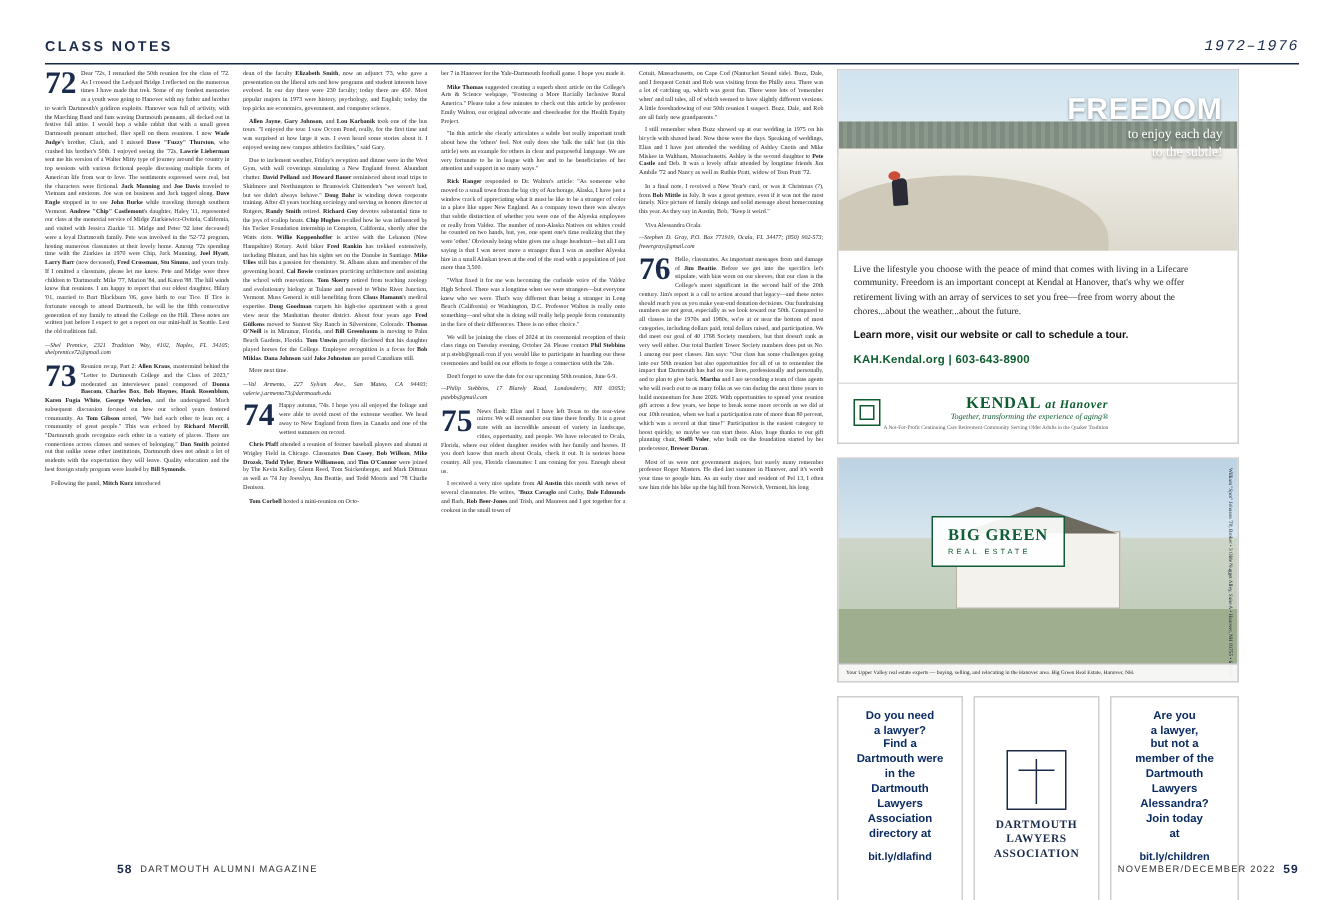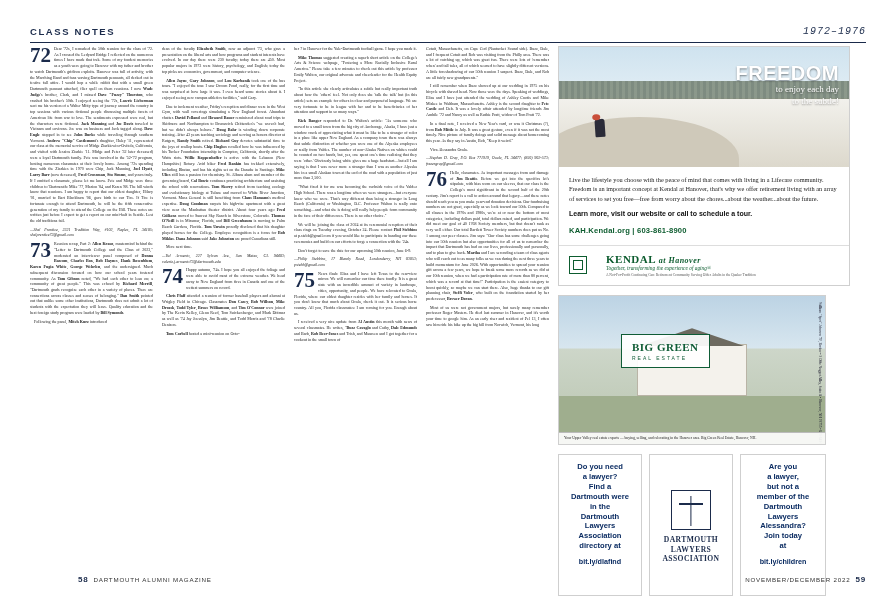--- a/index.html
+++ b/index.html
@@ -90,21 +90,21 @@
     font-style: italic;
     margin-top: 4px;
   }
   
   .rail {
     width: 268px;
     position: relative;
   }
   
   .ad-kendal {
-    width: 292px;
+    width: 268px;
     border: 0.8px solid #cfcfcf;
     background: #fff;
     overflow: hidden;
   }
   .kendal-photo {
     position: relative;
     height: 120px;
     background:
       linear-gradient(to bottom, #cfe3ef 0%, #e3eef5 42%, #e9e6dd 43%, #d8d2c4 100%);
     overflow: hidden;
@@ -168,21 +168,21 @@
   .kendal-urls {
     font-family: "Liberation Sans", sans-serif;
     font-weight: bold;
     font-size: 7.6px;
     color: #0d5c2f;
     letter-spacing: .2px;
   }
   .kendal-logo {
     border-top: 0.8px solid #ddd;
     padding: 7px 10px 8px 10px;
-    display: flex; align-items: center; gap: 19px;
+    display: flex; align-items: center; gap: 2px; text-align: right;
   }
   .kendal-logo .mark {
     width: 18px; height: 18px;
     border: 1px solid #0d5c2f;
     position: relative; flex: 0 0 auto;
   }
   .kendal-logo .mark:before {
     content:""; position:absolute; left:3px; top:3px; right:3px; bottom:3px;
     border:1px solid #0d5c2f;
   }
@@ -369,21 +369,21 @@
           <div class="ski"></div>
           <div class="freedom-text">
             <div class="big">FREEDOM</div>
             <div class="sub">to enjoy each day</div>
             <div class="sub">to the subtle!</div>
           </div>
         </div>
         <div class="kendal-body">
           <div class="lead">Live the lifestyle you choose with the peace of mind that comes with living in a Lifecare community. Freedom is an important concept at Kendal at Hanover, that's why we offer retirement living with an array of services to set you free—free from worry about the chores...about the weather...about the future.</div>
           <div class="kendal-cta">Learn more, visit our website or call to schedule a tour.</div>
-          <div class="kendal-urls">KAH.Kendal.org  |  603-861-8900</div>
+          <div class="kendal-urls">KAH.Kendal.org  |  603-643-8900</div>
         </div>
         <div class="kendal-logo">
           <div class="mark"></div>
           <div class="words">
             <div class="name"><span>KENDAL</span> <span style="font-style:italic;font-size:8px">at Hanover</span></div>
             <div class="tag">Together, transforming the experience of aging®</div>
             <div class="fine">A Not-For-Profit Continuing Care Retirement Community Serving Older Adults in the Quaker Tradition</div>
           </div>
         </div>
       </div>

